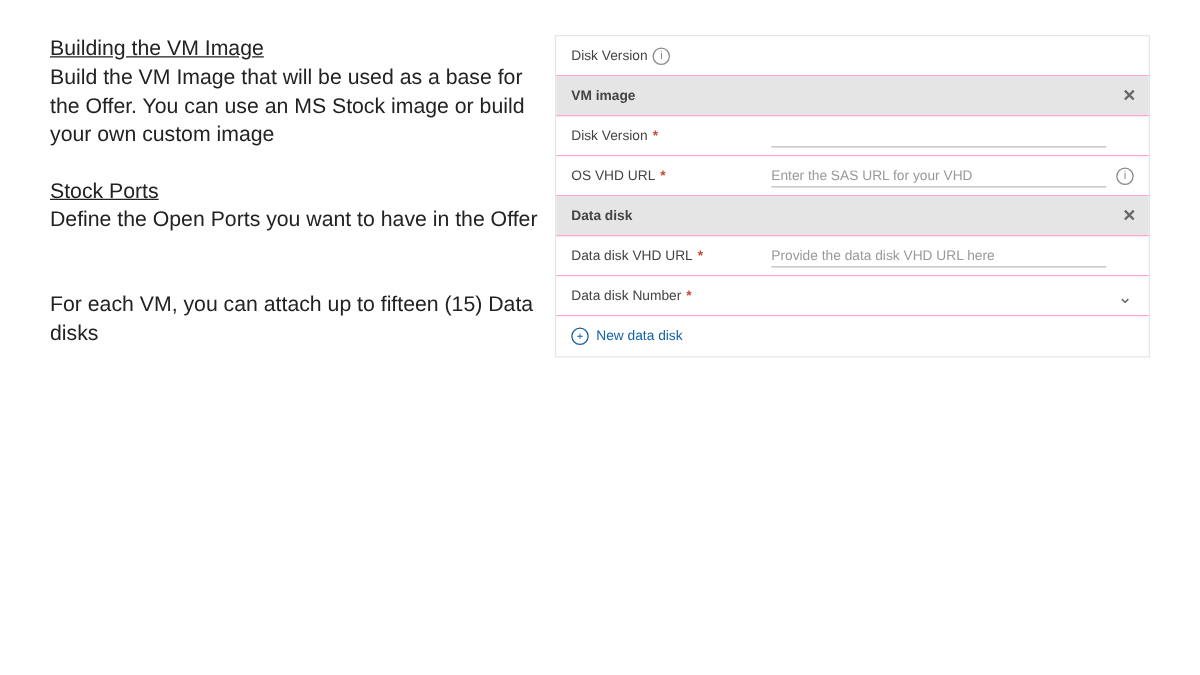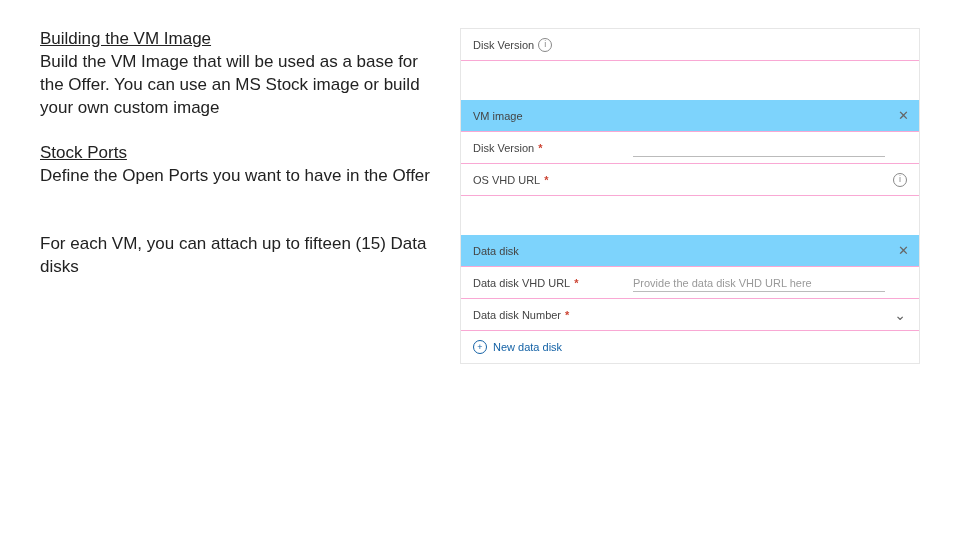--- a/index.html
+++ b/index.html
@@ -1,33 +1,33 @@
 <!DOCTYPE html>
 <html><head>
 <meta charset="utf-8">
 <style>
   * { box-sizing: border-box; margin: 0; padding: 0; }
   html, body { width: 960px; height: 540px; font-family: "Segoe UI", Arial, sans-serif; background: #fff; color: #222; }
   .slide { width: 960px; height: 540px; position: relative; padding: 28px 40px 20px 40px; }
   .title { font-size: 38px; font-weight: 700; color: #2b2b2b; margin-bottom: 40px; letter-spacing: 0px; }
-  .body { display: flex; gap: 20px; }
+  .body { display: flex; gap: 4px; }
   .left { flex: 0 0 400px; }
   .section { margin-bottom: 22px; font-size: 17px; line-height: 1.35; }
   .section .h { text-decoration: underline; }
   .right { flex: 1 1 auto; position: relative; }
   .form {
     border: 1px solid #e6e6e6; width: 100%; font-size: 11px; color: #555;
     box-shadow: 0 0 0 rgba(0,0,0,0);
   }
   .row { display: flex; align-items: center; height: 32px; border-bottom: 1px solid #f9a8d4; padding: 0 12px; position: relative; }
   .row.last { border-bottom: none; }
   .lbl { width: 160px; display: flex; align-items: center; gap: 4px; color: #444; }
   .lbl .req { color: #c43; font-weight: 600; }
   .val { flex: 1; color: #999; padding-left: 8px; display: flex; align-items: center; }
-  .hdr { background: #7dd3fc; font-weight: 400; color: #3a3a3a; margin-top: 39px; }
+  .hdr { background: #e5e5e5; font-weight: 700; color: #3a3a3a; }
   .underline-field { flex: 1; border-bottom: 1px solid #bbb; height: 18px; margin-right: 22px; display:flex; align-items:flex-end; color:#999; padding-bottom:2px;}
   .close { position: absolute; right: 10px; color: #666; font-size: 13px; line-height:1; }
   .info-ic, .chev-ic, .plus-ic {
     display: inline-flex; align-items:center; justify-content:center;
     width: 14px; height: 14px; border-radius: 50%; border: 1px solid #888; color:#888; font-size:9px; line-height:1;
   }
   .chev-ic { border:none; font-size:14px; color:#666; }
   .plus-ic { border-color:#1462a6; color:#1462a6; }
   .link { color:#1462a6; display:flex; align-items:center; gap:6px; }
   .chev-right { position:absolute; right:12px; }
@@ -76,20 +76,21 @@
             <span class="req">*</span>
           </span>
           <span class="underline-field"></span>
         </div>
 
         <div class="row">
           <span class="lbl">
             <span>OS VHD URL</span>
             <span class="req">*</span>
           </span>
+          <span class="underline-field">Enter the SAS URL for your VHD</span>
           <span class="info-ic chev-right">i</span>
         </div>
 
         <div class="row hdr">
           <span class="lbl">
             <span>Data disk</span>
           </span>
           <span class="close">✕</span>
         </div>
 

